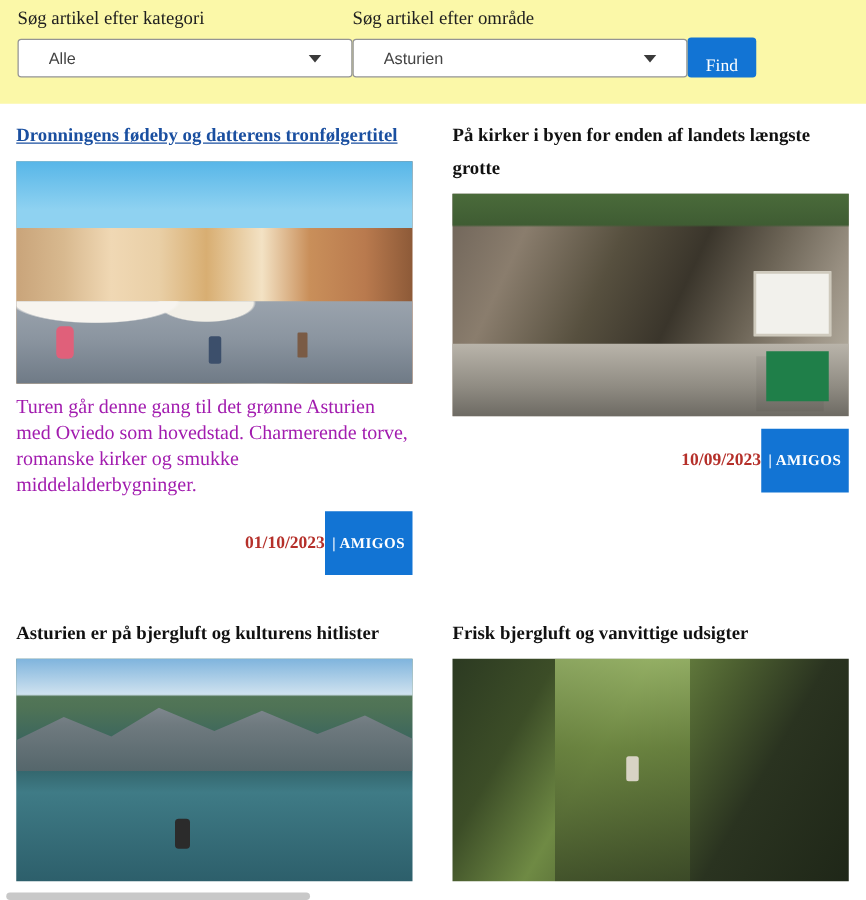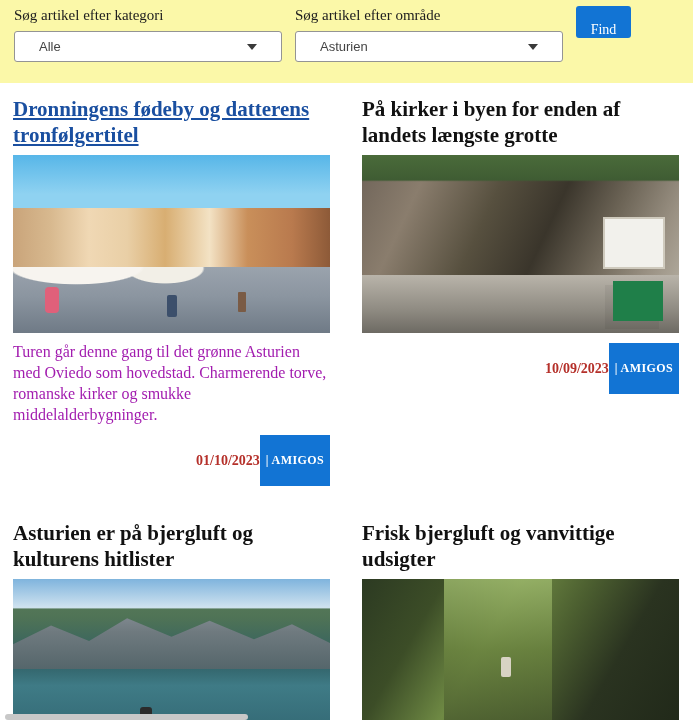--- a/index.html
+++ b/index.html
@@ -18,22 +18,21 @@
   
   .searchbar {
     background: #fbf8a8;
     padding: 6px 14px 14px 14px;
     box-sizing: border-box;
     width: 693px;
     height: 83px;
   }
   .search-row {
     display: flex;
-    align-items: flex-start;
-    gap: 13px;
+    align-items: flex-end;
   }
   .field-group {
     display: flex;
     flex-direction: column;
   }
   .field-label {
     font-size: 15px;
     line-height: 19px;
     color: #202020;
     margin-bottom: 6px;
@@ -88,21 +87,21 @@
     column-gap: 32px;
     row-gap: 0;
     box-sizing: border-box;
     width: 693px;
   }
   .card {
     position: relative;
   }
   .card-title {
     font-family: "Liberation Serif", serif;
-    font-size: 21px;
+    font-size: 15px;
     line-height: 26px;
     font-weight: bold;
     margin: 0 0 7px 0;
     color: #111111;
   }
   .card-title.link {
     color: #1a4fa0;
     text-decoration: underline;
     cursor: pointer;
   }

